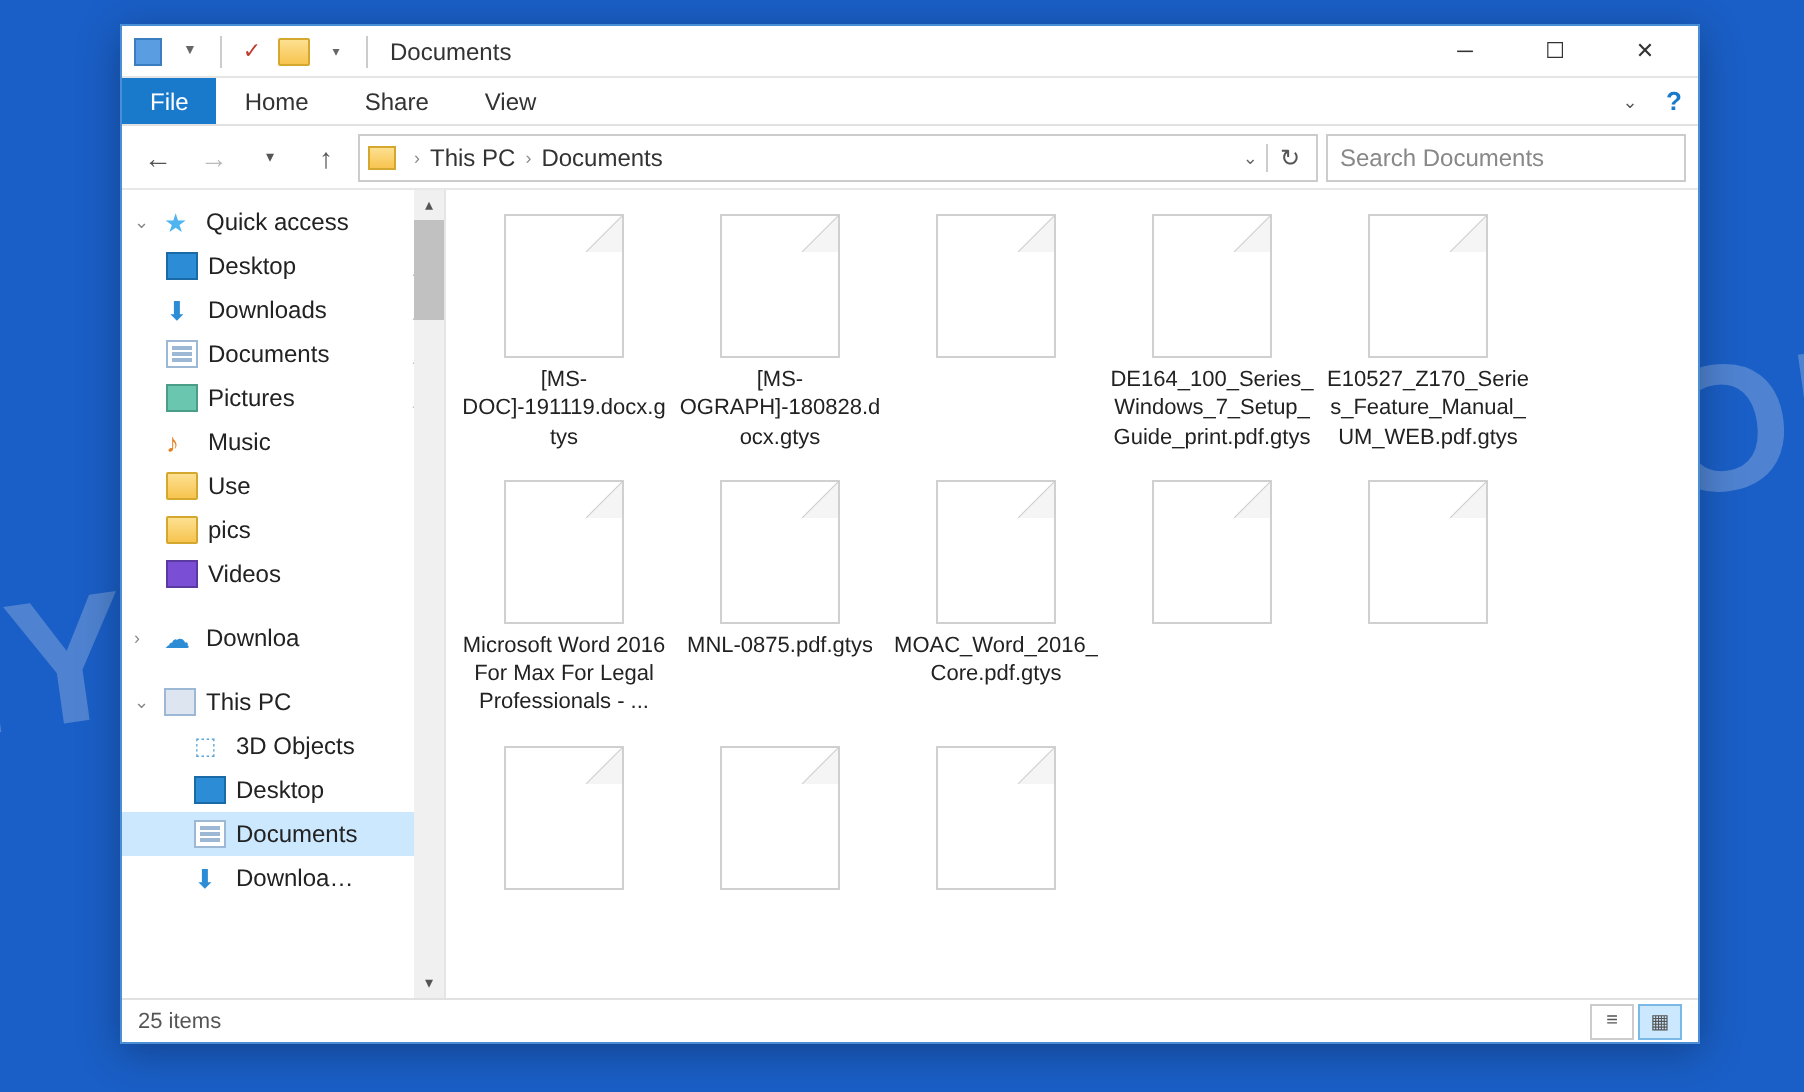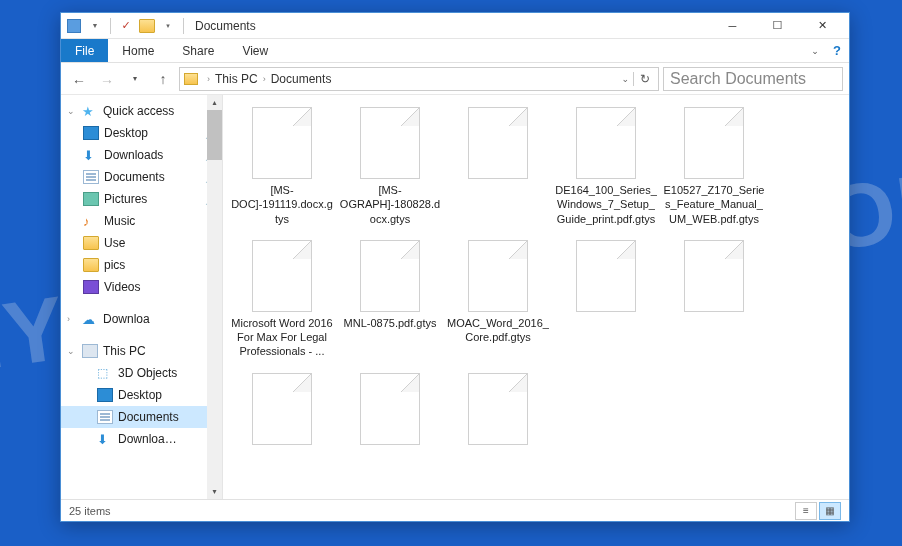--- a/index.html
+++ b/index.html
@@ -29,21 +29,21 @@
     .navbar { height: 32px; display: flex; align-items: center; padding: 3px 6px; gap: 4px; background: #fff; border-bottom: 1px solid #e8e8e8; }
     .nav-btn { width: 24px; height: 24px; display: flex; align-items: center; justify-content: center; color: #555; font-size: 14px; }
     .nav-btn.disabled { color: #bbb; }
     .breadcrumb { flex: 1; height: 24px; border: 1px solid #ccc; background: #fff; display: flex; align-items: center; padding: 0 4px; font-size: 12px; }
     .breadcrumb .crumb-icon { width: 14px; height: 12px; background: linear-gradient(#fde091,#f7c44f); border: 1px solid #d4a82f; margin-right: 4px; }
     .breadcrumb .chev { padding: 0 5px; color: #888; font-size: 9px; }
     .crumb { color: #333; }
     .bc-end { margin-left: auto; display: flex; align-items: center; gap: 4px; padding-right: 4px; }
     .bc-chev { font-size: 9px; color: #666; }
     .refresh { border-left: 1px solid #ccc; padding-left: 6px; font-size: 12px; color: #555; }
-    .search { width: 180px; height: 24px; border: 1px solid #ccc; display: flex; align-items: center; padding: 0 6px; font-size: 16px; color: #888; }
+    .search { width: 180px; height: 24px; border: 1px solid #ccc; display: flex; align-items: center; padding: 0 6px; font-size: 12px; color: #888; }
     
     
     .content { flex: 1; display: flex; overflow: hidden; }
     
     
     .navpane { width: 162px; border-right: 1px solid #e5e5e5; overflow-y: auto; position: relative; background: #fff; }
     .nav-scroll { position: absolute; right: 0; top: 0; width: 15px; height: 100%; background: #f0f0f0; }
     .nav-scroll-thumb { position: absolute; top: 0; width: 15px; height: 50px; background: #c1c1c1; }
     .nav-scroll-arrow { position: absolute; width: 15px; height: 15px; background: #f0f0f0; font-size: 8px; display: flex; align-items: center; justify-content: center; color: #555; }
     .nav-group { padding: 5px 0; }

